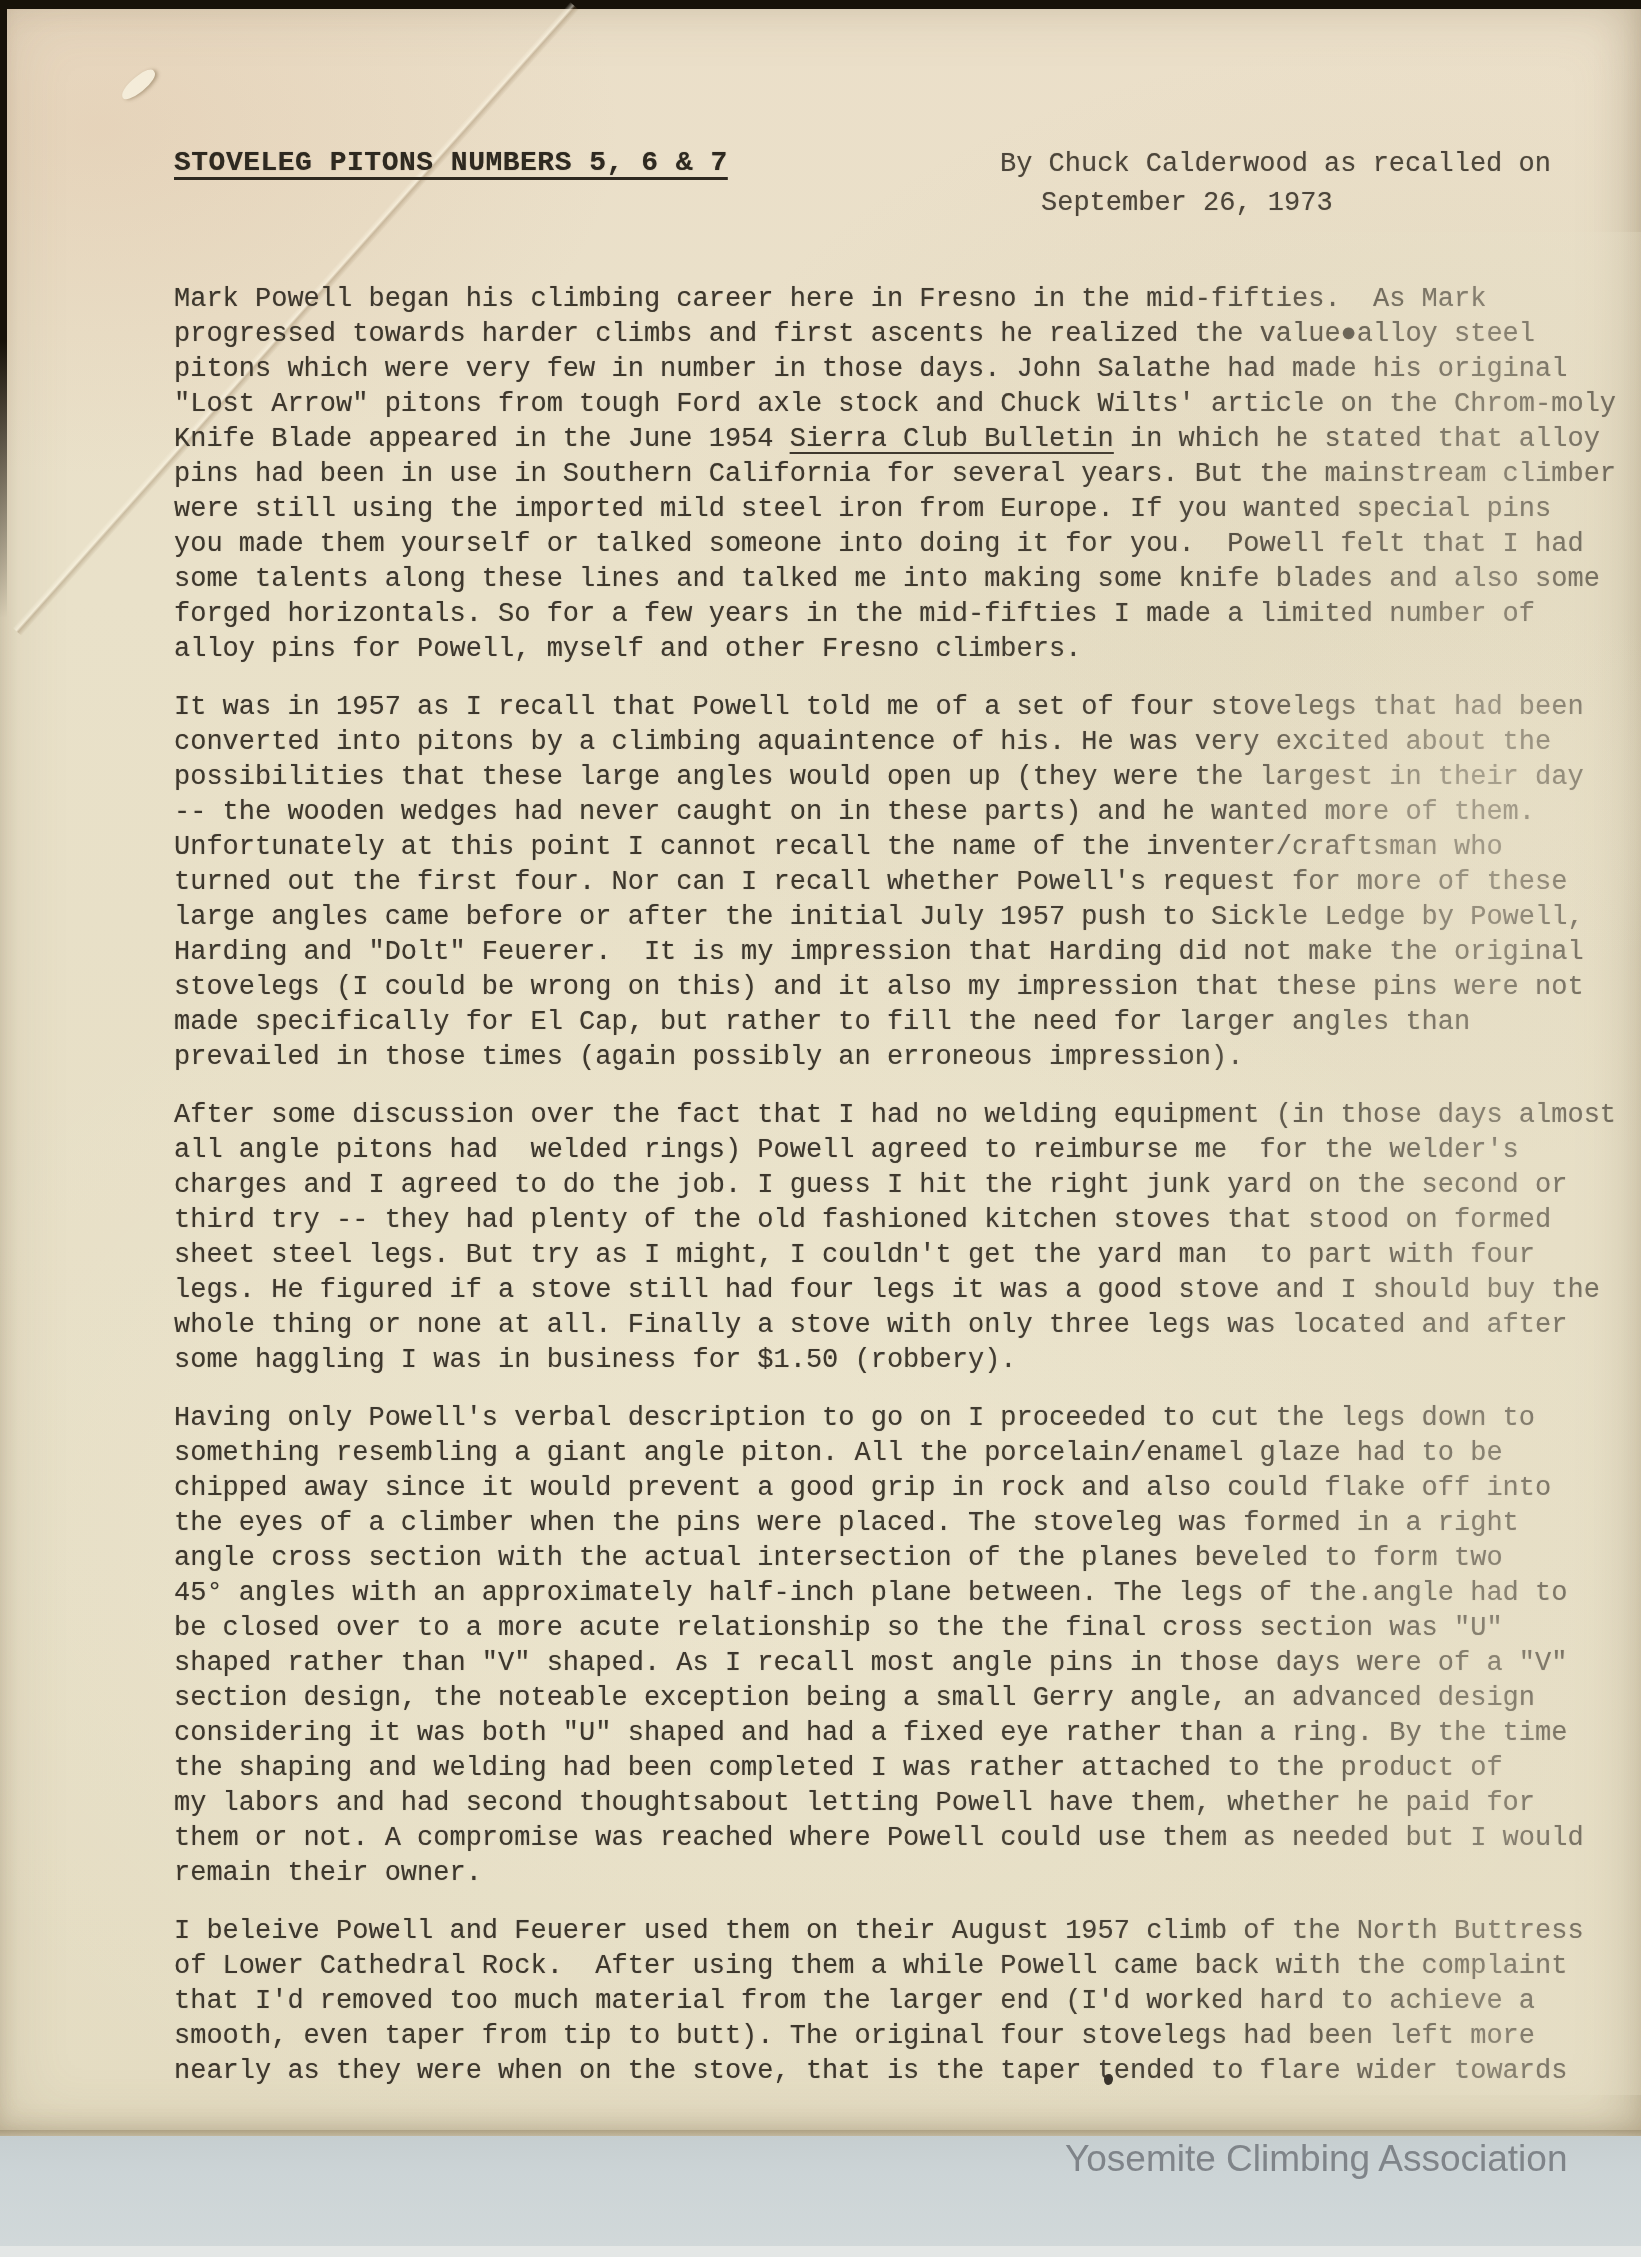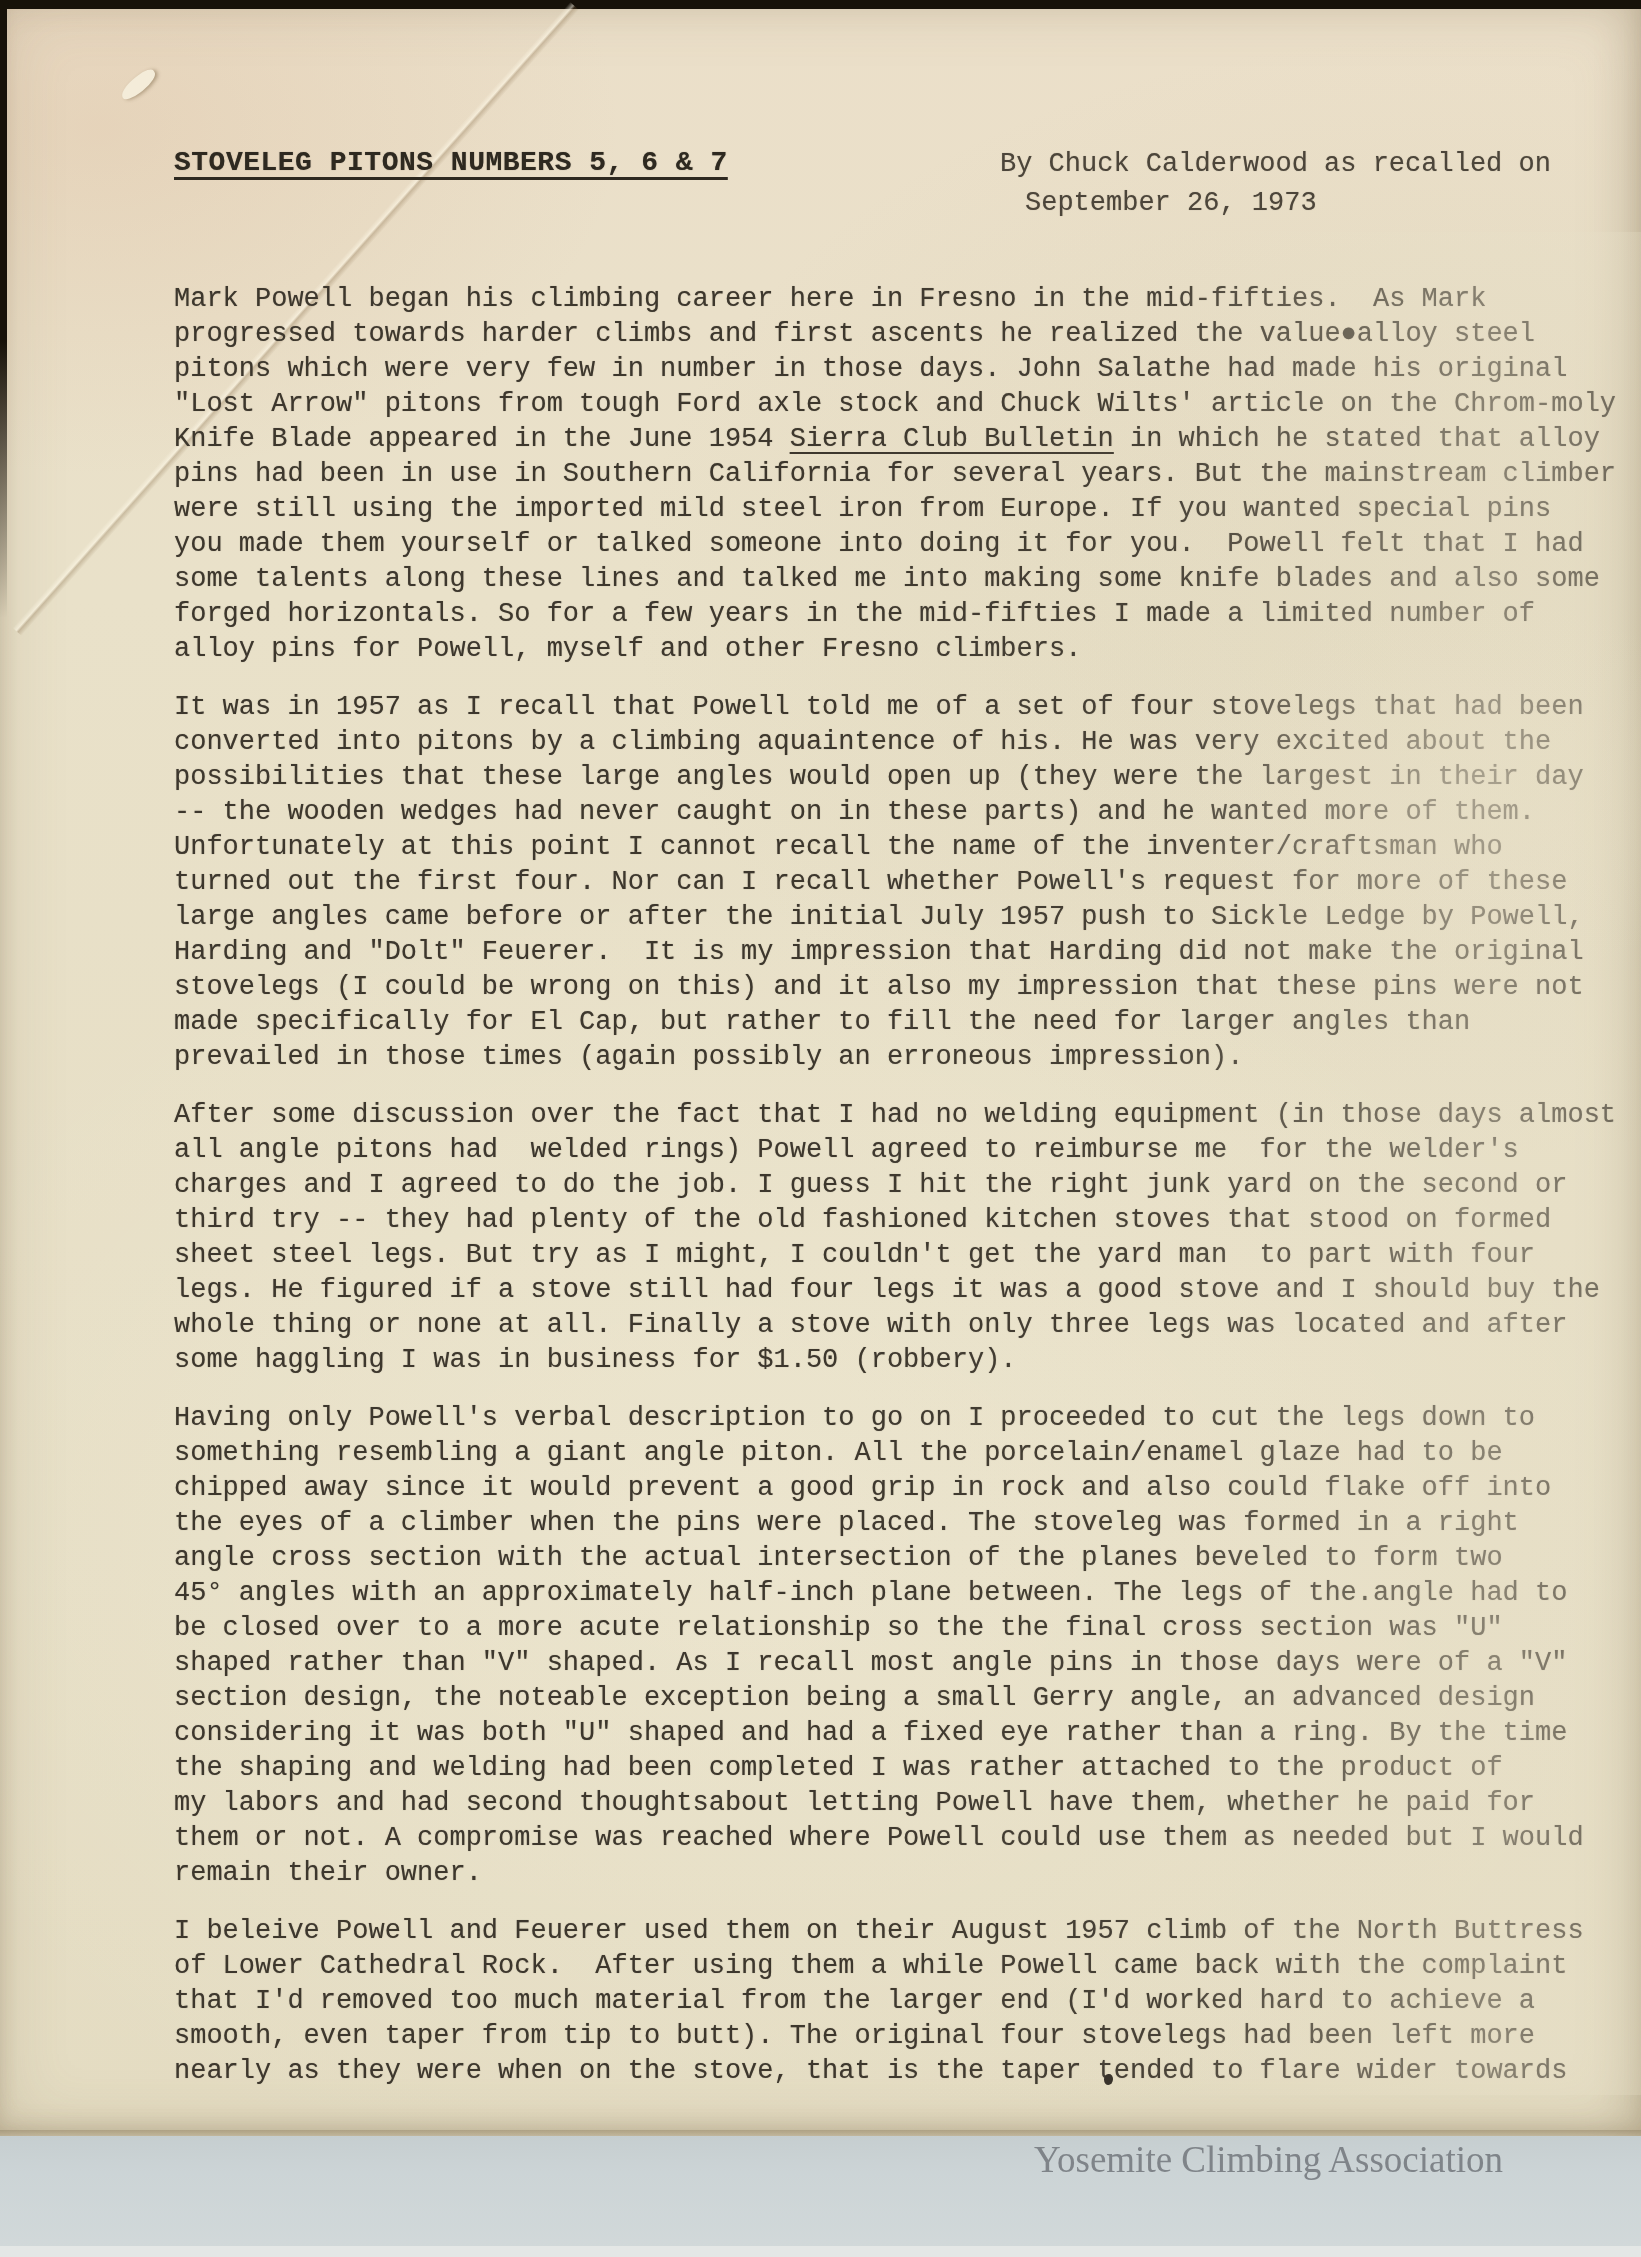--- a/index.html
+++ b/index.html
@@ -36,21 +36,21 @@
   }
   .speck { position:absolute; left:1104px; top:2074px; width:8.7px; height:10.6px; background:#39332b; border-radius:50% 45% 55% 50%; }
 
   .title-line {
     position:absolute; left:174px; top:147px;
     font-size:28px; font-weight:bold; letter-spacing:0.5px; color:#2e2920;
     text-decoration:underline; text-decoration-thickness:2.9px; text-underline-offset:6.8px;
     text-shadow:0 0 1px rgba(46,41,32,0.5);
   }
   .byline { position:absolute; left:1000px; top:145px; font-size:27px; line-height:39px; color:#4c453a; text-shadow:0 0 1px rgba(76,69,58,0.4); }
-  .byline .l2 { margin-left:25px; }
+  .byline .l2 { margin-left:41px; }
 
   .bodytext {
     position:absolute; left:174px; top:282px; width:1475px;
     font-size:27px; line-height:35px; color:#3d372d;
     text-shadow:0 0 1px rgba(61,55,45,0.42);
   }
   .bodytext p { margin:0 0 23px 0; white-space:pre-wrap; }
   .u { text-decoration:underline; text-decoration-thickness:1.9px; text-underline-offset:5.8px; }
 
   
@@ -60,22 +60,22 @@
     background:
       radial-gradient(406px 290px at 78% 30%, rgba(233,224,200,0.35), rgba(233,224,200,0) 70%),
       linear-gradient(to right, rgba(232,224,200,0) 0%, rgba(232,224,200,0.06) 40%, rgba(231,223,199,0.45) 82%, rgba(231,223,199,0.28) 100%);
   }
 
   
   .mat { position:absolute; left:0; top:2136px; width:1641px; height:122px; background:linear-gradient(180deg,#c6ceD0 0%, #ccd4d6 30%, #d2d9da 100%); }
   .paper-edge { position:absolute; left:0; top:2130px; width:1641px; height:5.8px; background:linear-gradient(180deg, rgba(140,125,95,0.45), rgba(140,125,95,0)); }
   .mat-bottom { position:absolute; left:0; top:2246px; width:1641px; height:11.6px; background:#e4e7e6; }
   .watermark {
-    position:absolute; left:1034px; top:2138px;
-    font-family:Liberation Serif, serif;
+    position:absolute; left:1065px; top:2138px;
+    font-family:Liberation Sans, sans-serif;
     font-size:37px; color:#7f8489; letter-spacing:0px;
   }
 </style>
 </head>
 <body>
 
 <div class="stage">
   <div class="paper"></div>
 
   <div class="edge-top"></div>

